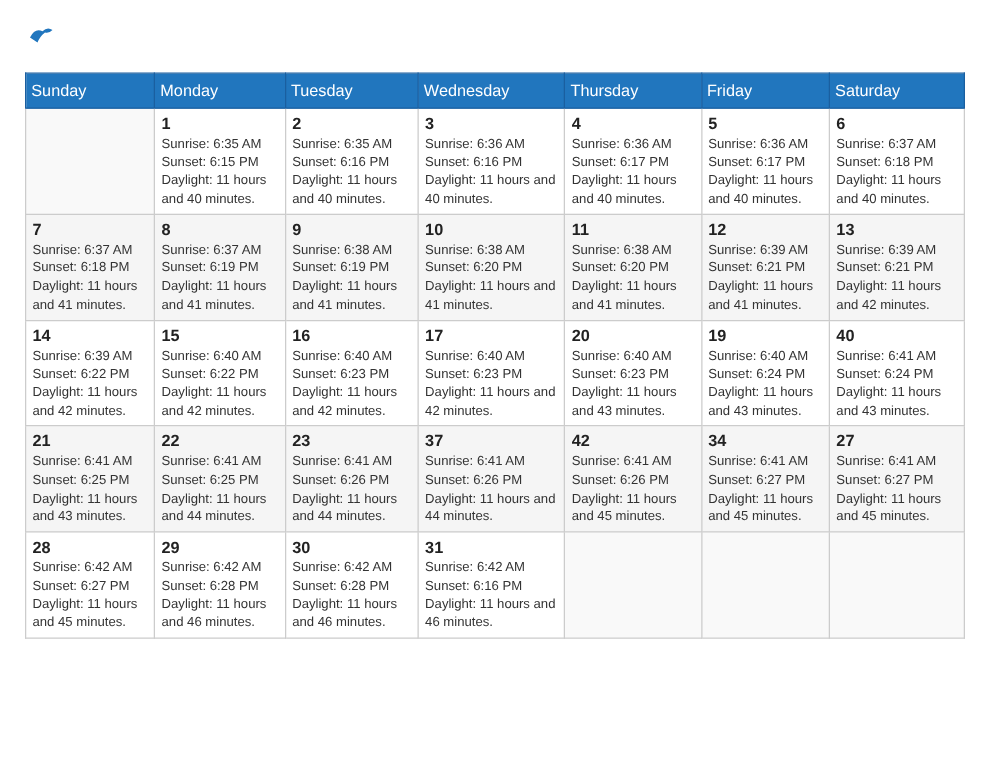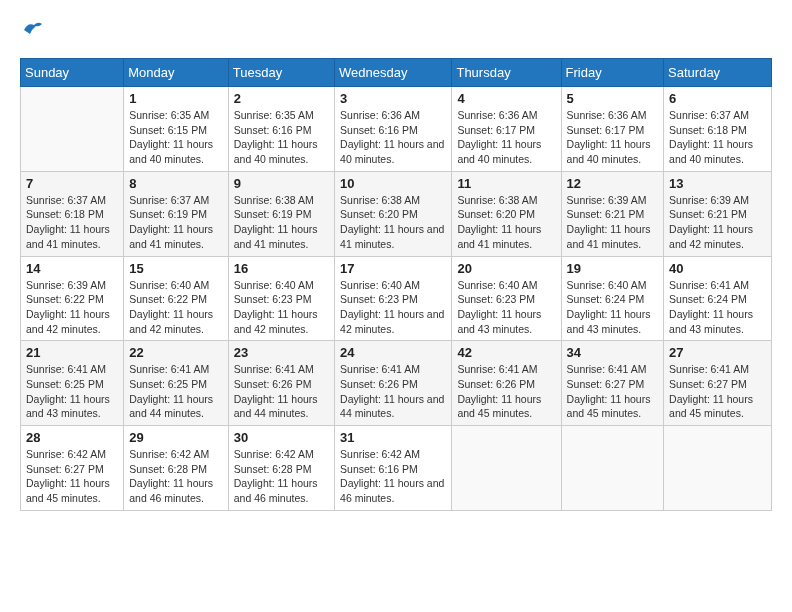--- a/index.html
+++ b/index.html
@@ -291,21 +291,21 @@
         </td>
         <td>
           <span class="day-num">23</span>
           <div class="cell-info">
             <span>Sunrise: 6:41 AM</span><br>
             <span>Sunset: 6:26 PM</span><br>
             <span>Daylight: 11 hours and 44 minutes.</span>
           </div>
         </td>
         <td>
-          <span class="day-num">24</span>
+          <span class="day-num">37</span>
           <div class="cell-info">
             <span>Sunrise: 6:41 AM</span><br>
             <span>Sunset: 6:26 PM</span><br>
             <span>Daylight: 11 hours and 44 minutes.</span>
           </div>
         </td>
         <td>
           <span class="day-num">42</span>
           <div class="cell-info">
             <span>Sunrise: 6:41 AM</span><br>

